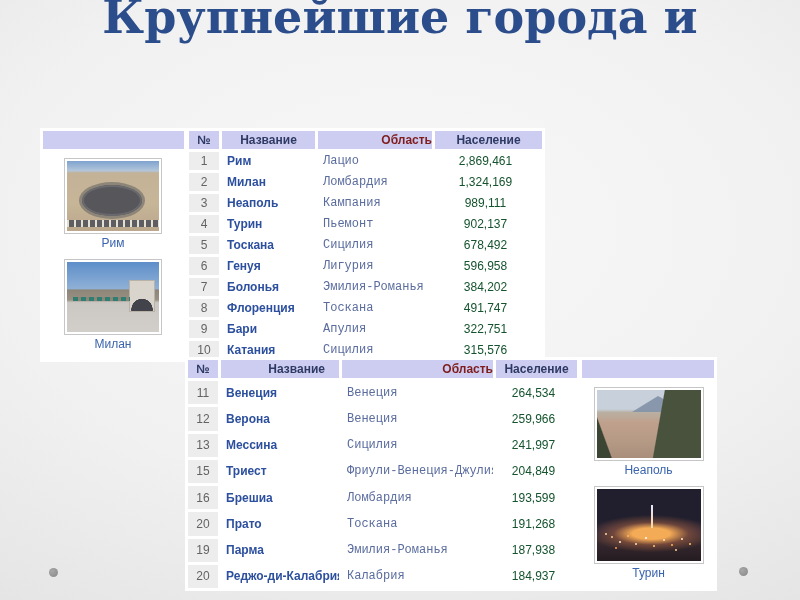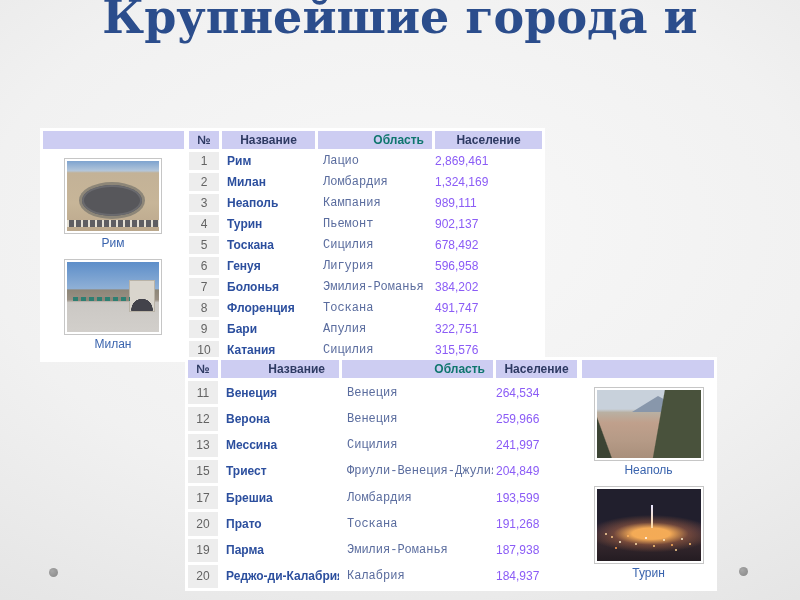--- a/index.html
+++ b/index.html
@@ -106,27 +106,27 @@
   table.cities {
     border-collapse:separate; border-spacing:3px;
     font-size:12px; table-layout:fixed;
   }
   table.t1 { width:359px; }
   table.t2 { width:395px; }
   .cities th {
     background:#cdcdf2; height:18px; font-weight:bold; color:#2e3a63;
     text-align:center; white-space:nowrap; overflow:hidden;
   }
-  .cities th.h-region { text-align:right; padding-right:8px; color:#0f766e; }
+  .cities th.h-region { text-align:right; color:#7f1d1d; }
   .t2 th.h-name { text-align:right; padding-right:14px; }
   .cities td { height:18px; white-space:nowrap; overflow:hidden; vertical-align:middle; }
   .cities td.c-num { background:#ededed; color:#636363; text-align:center; }
   .cities td.c-name { color:#2c4f9e; font-weight:bold; padding-left:5px; }
   .cities td.c-region { color:#5a6c9e; padding-left:5px;font-family:Liberation Mono, monospace; }
-  .cities td.c-pop { color:#8b5cf6; text-align:left; padding-right:6px; }
+  .cities td.c-pop { color:#14532d; text-align:center; padding-right:6px; }
 
   
   .deco-dot { position:absolute; width:9px; height:9px; border-radius:50%;
     background:radial-gradient(circle at 35% 35%, #a7a7a7, #878787); }
   .deco-dot-left { left:49px; top:568px; }
   .deco-dot-right { left:739px; top:567px; }
 </style>
 </head>
 <body>
 
@@ -265,21 +265,21 @@
           <td class="c-region">Сицилия</td>
           <td class="c-pop">241,997</td>
         </tr>
         <tr>
           <td class="c-num">15</td>
           <td class="c-name">Триест</td>
           <td class="c-region">Фриули-Венеция-Джулия</td>
           <td class="c-pop">204,849</td>
         </tr>
         <tr>
-          <td class="c-num">17</td>
+          <td class="c-num">16</td>
           <td class="c-name">Брешиа</td>
           <td class="c-region">Ломбардия</td>
           <td class="c-pop">193,599</td>
         </tr>
         <tr>
           <td class="c-num">20</td>
           <td class="c-name">Прато</td>
           <td class="c-region">Тоскана</td>
           <td class="c-pop">191,268</td>
         </tr>

